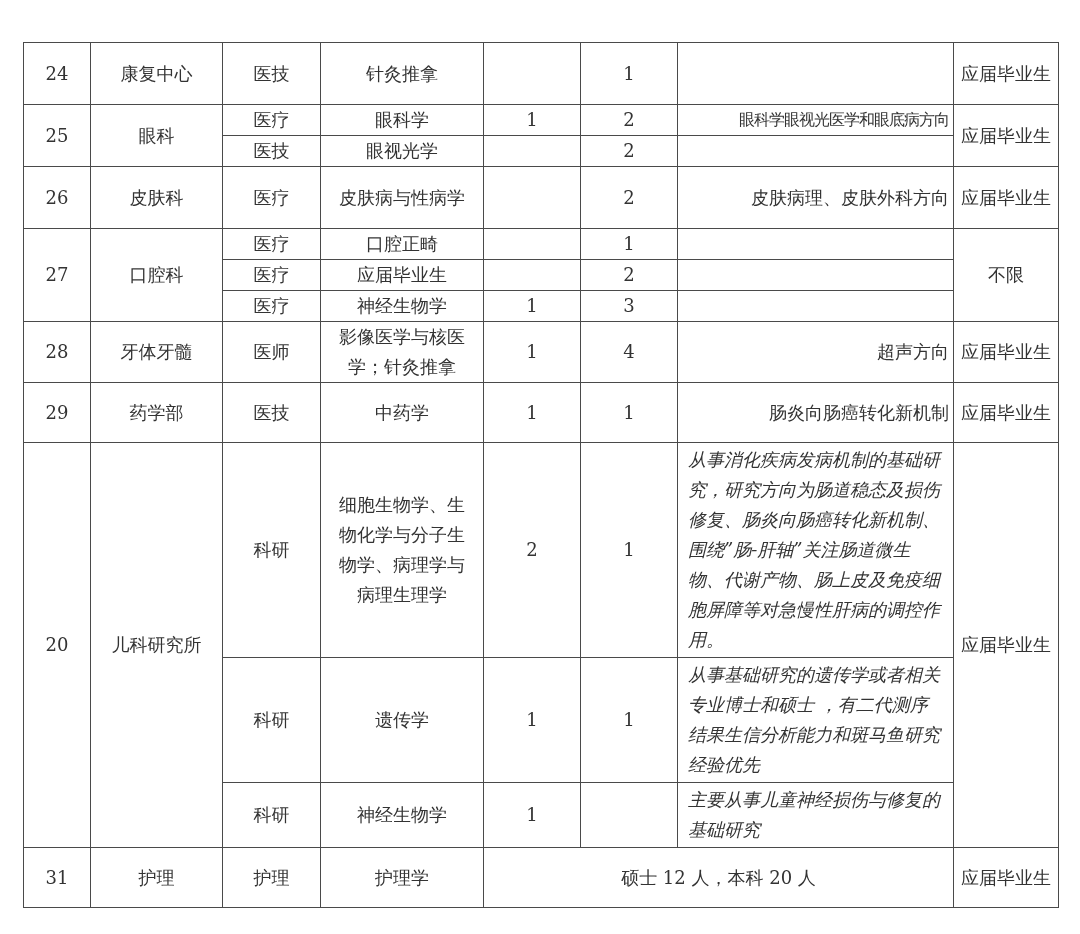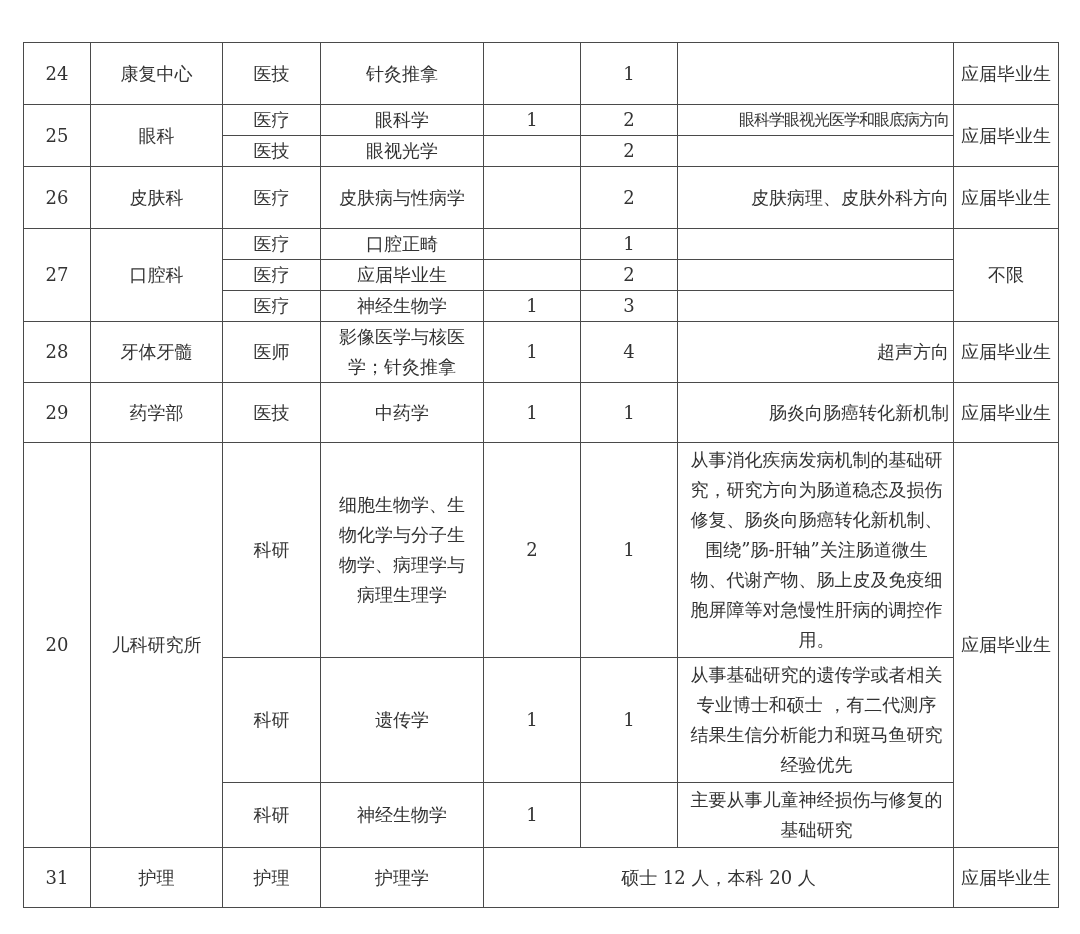--- a/index.html
+++ b/index.html
@@ -3,21 +3,21 @@
 <meta charset="utf-8">
 <style>
   html, body { margin:0; padding:0; background:#ffffff; }
   body { width:1080px; height:934px; position:relative; overflow:hidden;
          font-family:"DejaVu Serif","Liberation Serif",serif; color:#333; }
   table.recruit { position:absolute; left:23px; top:42px; border-collapse:collapse;
          table-layout:fixed; width:1035px; }
   table.recruit td { border:1.5px solid #4a4a4a; text-align:center; vertical-align:middle;
          font-size:18px; line-height:30px; padding:0 4px; color:#333; }
   table.recruit td.left { text-align:right; padding-left:10px; }
-  table.recruit td.wrap { text-align:center; padding:2px 8px 2px 10px; }
+  table.recruit td.wrap { text-align:left; padding:2px 8px 2px 10px;font-style:italic; }
   table.recruit td.compact { font-size:16px; letter-spacing:-1px; }
 </style>
 </head>
 <body>
 
 <table class="recruit">
   <colgroup>
     <col style="width:67px">
       <col style="width:132px">
       <col style="width:98px">

